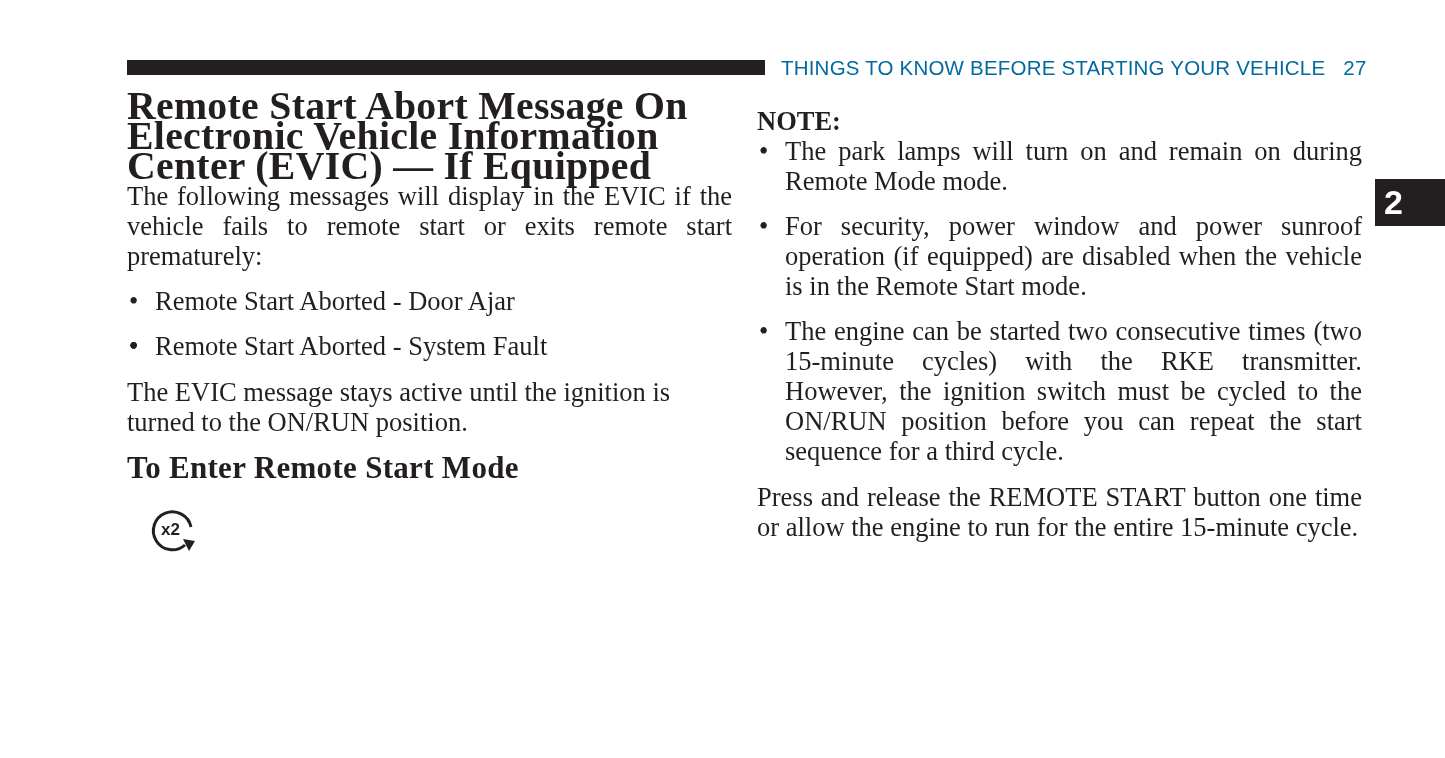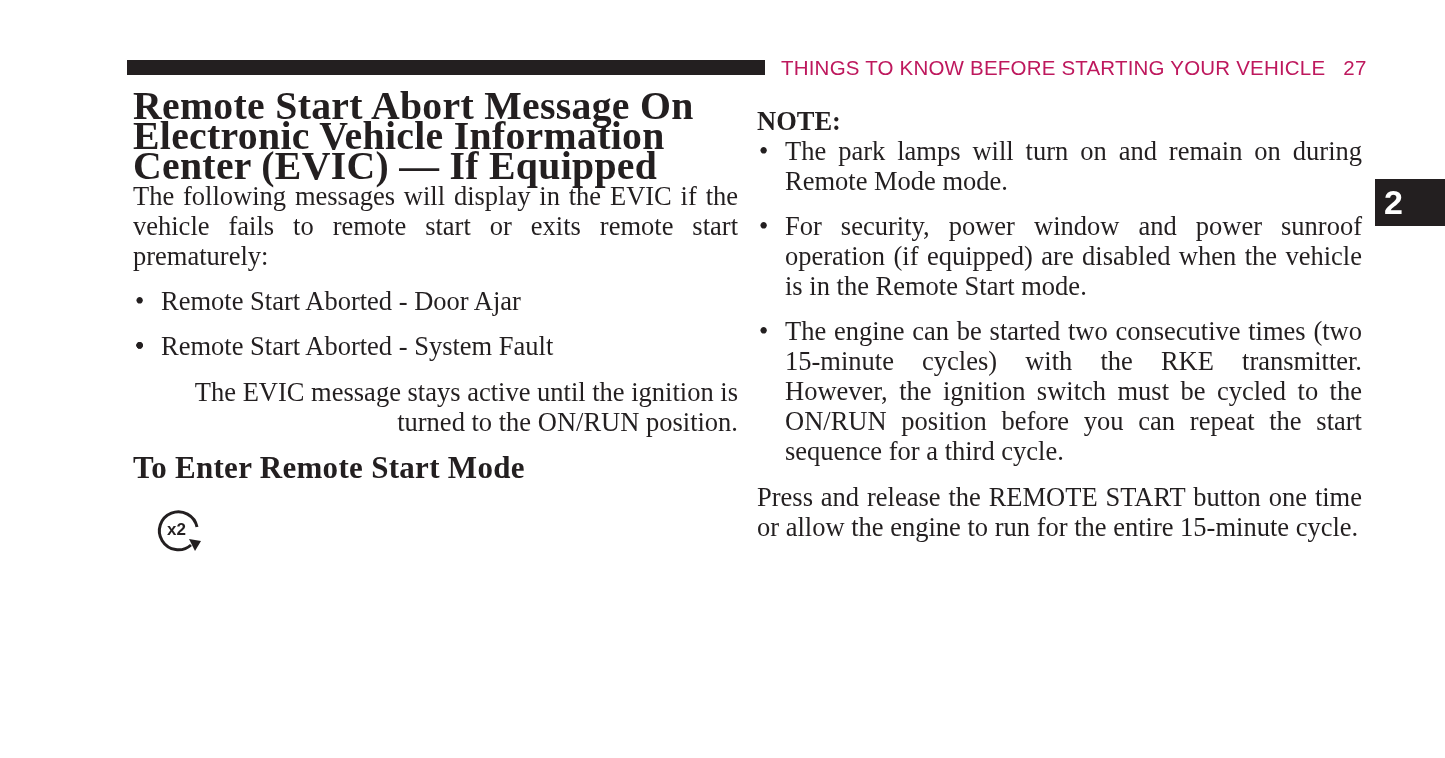--- a/index.html
+++ b/index.html
@@ -1,26 +1,26 @@
 <!DOCTYPE html>
 <html><head>
 <meta charset="utf-8">
 <style>
   html, body { margin:0; padding:0; background:#ffffff; }
   body { width:1445px; height:758px; position:relative; overflow:hidden; color:#231f20;
          font-family:"Liberation Serif", "DejaVu Serif", serif; }
   .rule { position:absolute; left:127px; top:60px; width:638px; height:15px; background:#231f20; }
   .running-head { position:absolute; left:781px; top:56px; font-family:"Liberation Sans", sans-serif;
-                  font-size:20.5px; letter-spacing:0.2px; white-space:nowrap; color:#be185d; }
+                  font-size:20.5px; letter-spacing:0.2px; white-space:nowrap; color:#0369a1; }
   .running-head .pg { margin-left:18px; }
   .tab { position:absolute; left:1375px; top:179px; width:70px; height:47px; background:#231f20;
          color:#fff; font-family:"Liberation Sans", sans-serif; font-weight:bold; font-size:34px;
          line-height:47px; padding-left:9px; box-sizing:border-box; }
   .col { position:absolute; font-size:26.5px; line-height:30px; text-align:justify; }
-  .col-left { left:133px; top:91px; width:605px; }
+  .col-left { left:127px; top:91px; width:605px; }
   .col-right { left:757px; top:91px; width:605px; }
   .h { font-weight:bold; letter-spacing:0.3px; margin:0; text-align:left; }
   p { margin:0; }
   ul { list-style:none; margin:0; padding:0; }
   li { position:relative; padding-left:28px; }
   li .bullet { position:absolute; left:2px; top:0; }
   .gap-s { height:15px; }
   .gap-m { height:16px; }
   .icon-row { position:relative; padding-left:106px; }
   .icon-x2 { position:absolute; left:20px; top:22px; width:54px; height:48px; }
@@ -39,21 +39,21 @@
   <h2 class="h">Remote Start Abort Message On Electronic Vehicle Information Center (EVIC) — If Equipped</h2>
   <p>The following messages will display in the EVIC if the vehicle fails to remote start or exits remote start prematurely:</p>
   <div class="gap-s"></div>
   <ul>
     <li><span class="bullet">•</span><span>Remote Start Aborted - Door Ajar</span></li>
     <li style="margin-top:15px"><span class="bullet">•</span></li>
     <li style="margin-top:15px"><span class="bullet">•</span></li>
     <li style="margin-top:15px"><span class="bullet">•</span><span>Remote Start Aborted - System Fault</span></li>
   </ul>
   <div class="gap-m"></div>
-  <p style="text-align:right">The EVIC message stays active until the ignition is turned to the ON/RUN position.</p>
+  <p style="text-align:left">The EVIC message stays active until the ignition is turned to the ON/RUN position.</p>
   <div class="gap-m"></div>
   <h3 class="h">To Enter Remote Start Mode</h3>
   <div class="icon-row">
     <svg class="icon-x2" viewBox="0 0 54 48">
       <path d="M38 40 A19 19 0 1 1 44 22" fill="none" stroke="#231f20" stroke-width="3"></path>
       <polygon points="36,34 48,36 42,46" fill="#231f20"></polygon>
       <text x="14" y="30" font-family="Liberation Sans, sans-serif" font-weight="bold" font-size="17" fill="#231f20">x2</text>
     </svg>
   </div>
 </div>

